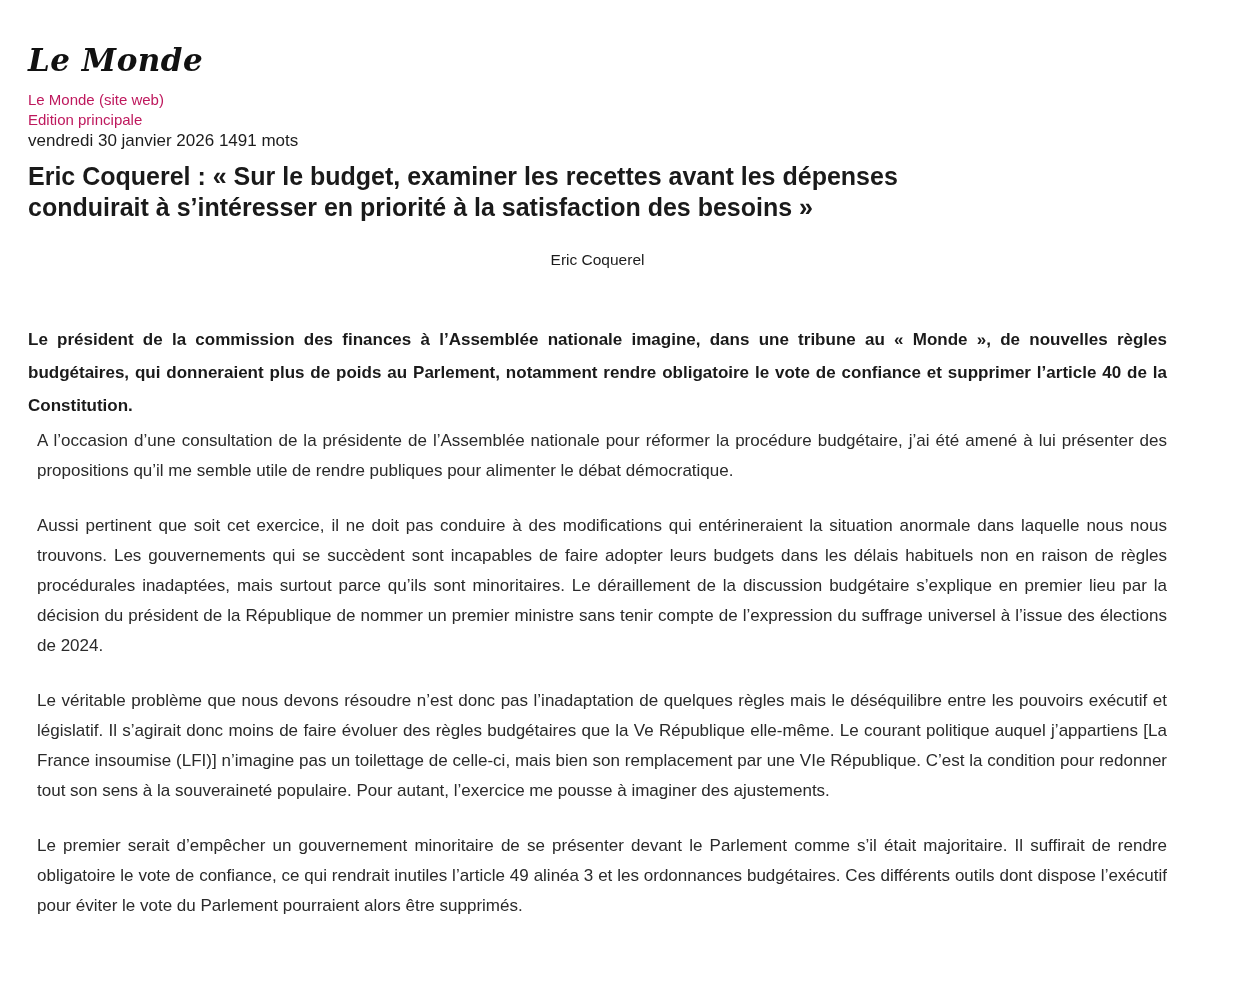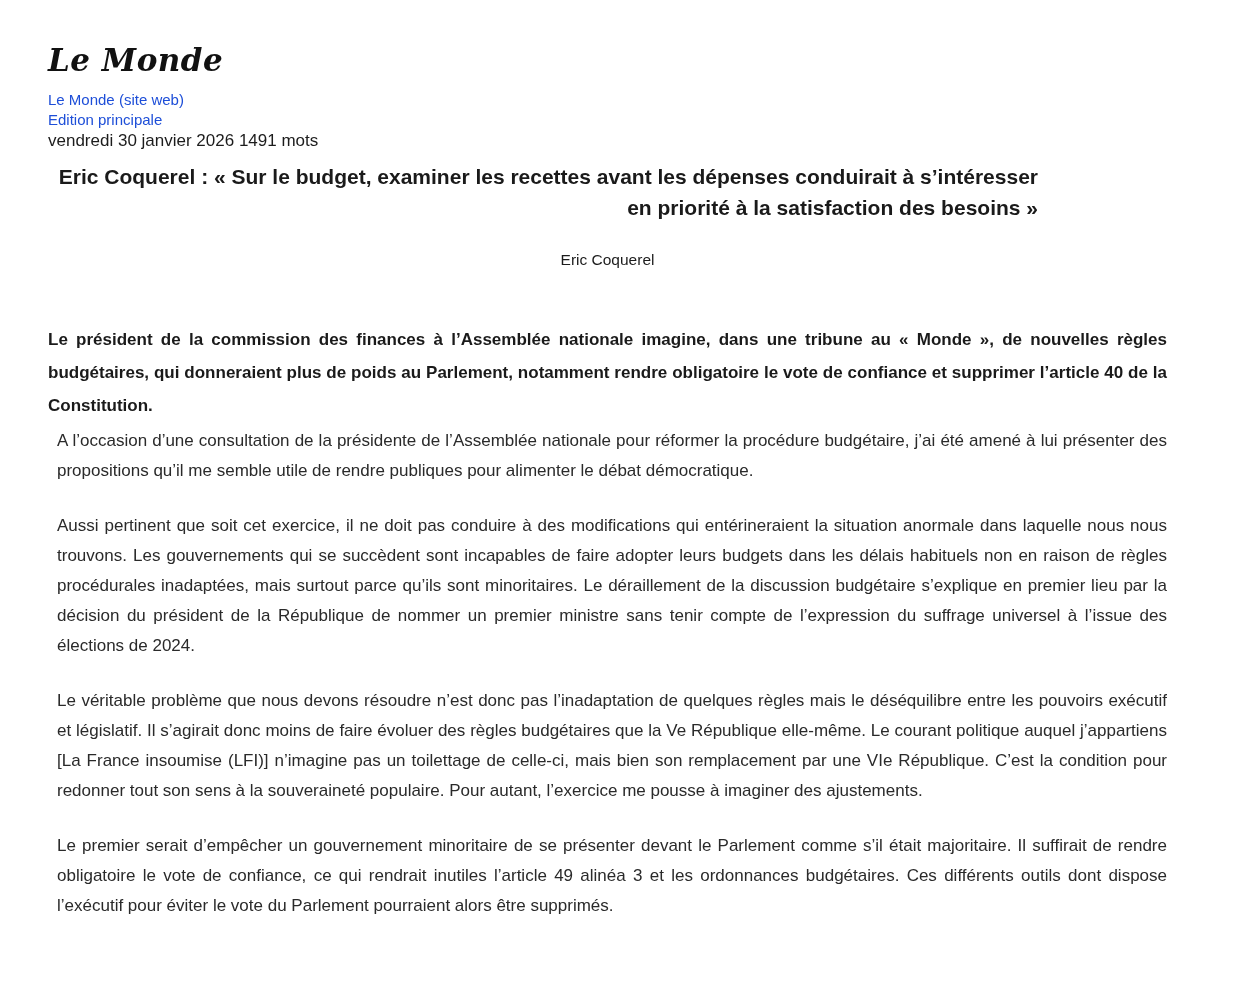--- a/index.html
+++ b/index.html
@@ -11,50 +11,49 @@
     width: 1245px;
     height: 996px;
     overflow: hidden;
     font-family: "Liberation Sans", sans-serif;
     color: #222222;
   }
   .page {
     box-sizing: border-box;
     width: 1245px;
     height: 996px;
-    padding: 42px 78px 0 48px;
+    padding: 42px 78px 0 28px;
   }
   .logo {
     font-family: "DejaVu Serif", serif;
     font-weight: bold;
     font-style: italic;
     font-size: 31px;
     letter-spacing: 0.5px;
     color: #111111;
     line-height: 36px;
     margin: 0 0 12px 0;
   }
   .meta-line {
-    color: #1d4ed8;
+    color: #be185d;
     font-size: 15px;
     line-height: 20px;
   }
   .dateline {
     color: #1c1c1c;
     font-size: 17px;
     line-height: 22px;
   }
   .headline {
     margin: 9px 0 0 0;
     color: #1a1a1a;
-    font-size: 21px;
+    font-size: 25px;
     font-weight: bold;
     line-height: 31px;
     max-width: 990px;
-    text-align: right;
   }
   .byline {
     margin-top: 27px;
     font-size: 15.5px;
     color: #1c1c1c;
     line-height: 20px;
     text-align: center;
   }
   .lead {
     margin: 53px 0 0 0;

